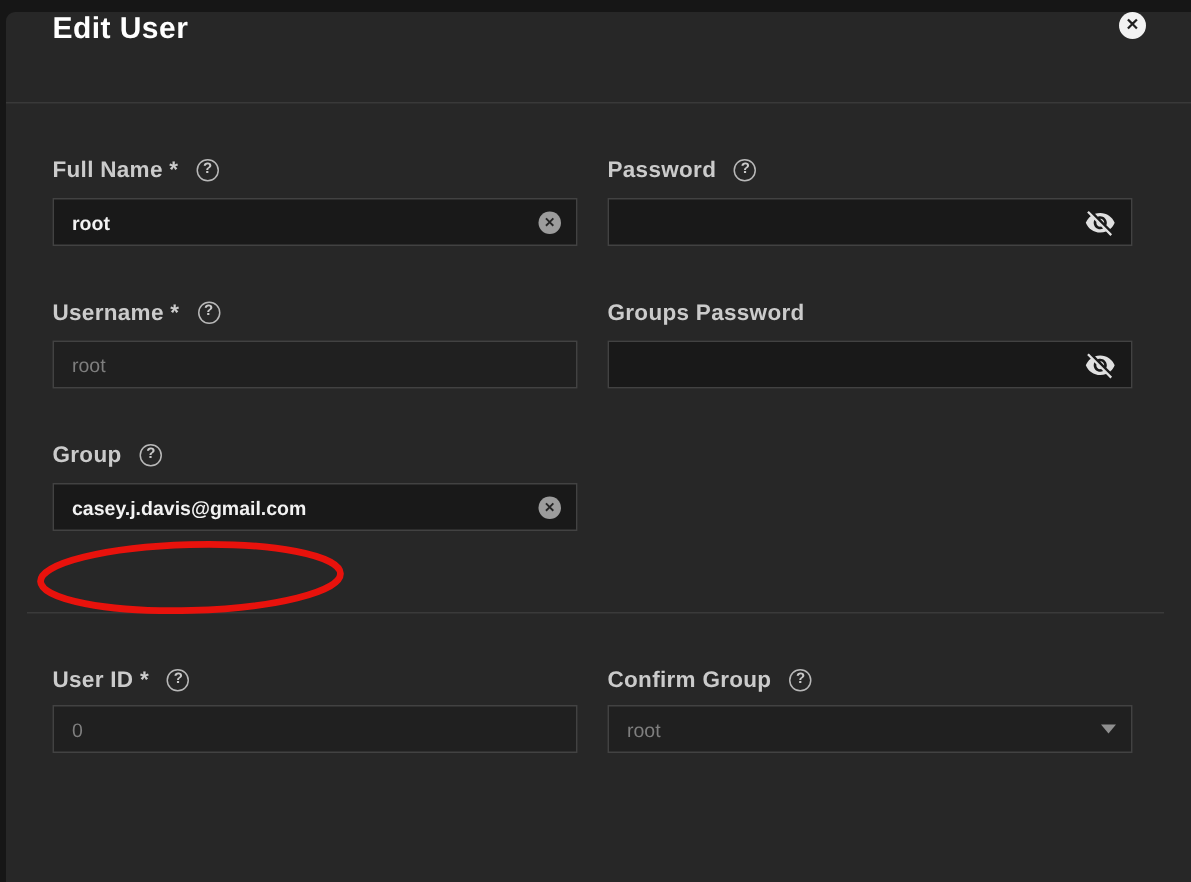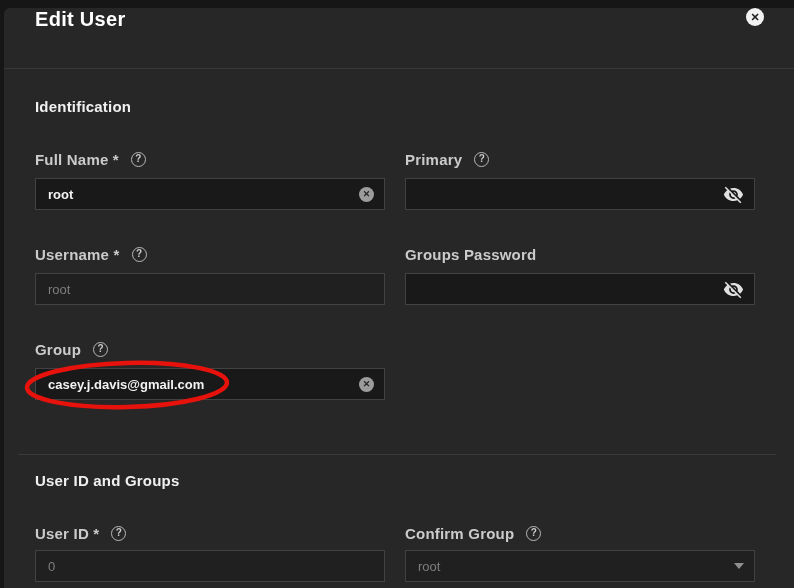--- a/index.html
+++ b/index.html
@@ -103,38 +103,37 @@
 
   <div class="dlg-header">
     <div class="dlg-title">Edit User</div>
     <button class="close-btn">
       <span class="close-circle">✕</span>
     </button>
   </div>
 
   <div class="content">
 
-    <div class="section-title first">Identification</div>
 
     <div class="grid">
 
       <div class="field">
         <div class="label-row">
           <span class="label">Full Name *</span>
           <span class="help">?</span>
         </div>
         <div class="input">
           <span class="value">root</span>
           <span class="clear">✕</span>
         </div>
       </div>
 
       <div class="field">
         <div class="label-row">
-          <span class="label">Primary</span>
+          <span class="label">Password</span>
           <span class="help">?</span>
         </div>
         <div class="input">
           <span class="value"></span>
           <span class="eye">
             <svg viewBox="0 0 24 24">
                 <path d="M12 7c2.76 0 5 2.24 5 5 0 .65-.13 1.26-.36 1.83l2.92 2.92c1.51-1.26 2.7-2.89 3.43-4.75-1.73-4.39-6-7.5-11-7.5-1.4 0-2.74.25-3.98.7l2.16 2.16C10.74 7.13 11.35 7 12 7zM2 4.27l2.28 2.28.46.46C3.08 8.3 1.78 10.02 1 12c1.73 4.39 6 7.5 11 7.5 1.55 0 3.03-.3 4.38-.84l.42.42L19.73 22 21 20.73 3.27 3 2 4.27zM7.53 9.8l1.55 1.55c-.05.21-.08.43-.08.65 0 1.66 1.34 3 3 3 .22 0 .44-.03.65-.08l1.55 1.55c-.67.33-1.41.53-2.2.53-2.76 0-5-2.24-5-5 0-.79.2-1.53.53-2.2zm4.31-.78 3.15 3.15.02-.16c0-1.66-1.34-3-3-3l-.17.01z"></path>
               </svg>
           </span>
         </div>
@@ -173,21 +172,20 @@
           <span class="value">casey.j.davis@gmail.com</span>
           <span class="clear">✕</span>
         </div>
       </div>
 
       <div></div>
     </div>
 
     <div class="divider"></div>
 
-    <div class="section-title second">User ID and Groups</div>
 
     <div class="grid bottom">
 
       <div class="field">
         <div class="label-row">
           <span class="label">User ID *</span>
           <span class="help">?</span>
         </div>
         <div class="input readonly">
           <span class="value muted">0</span>

